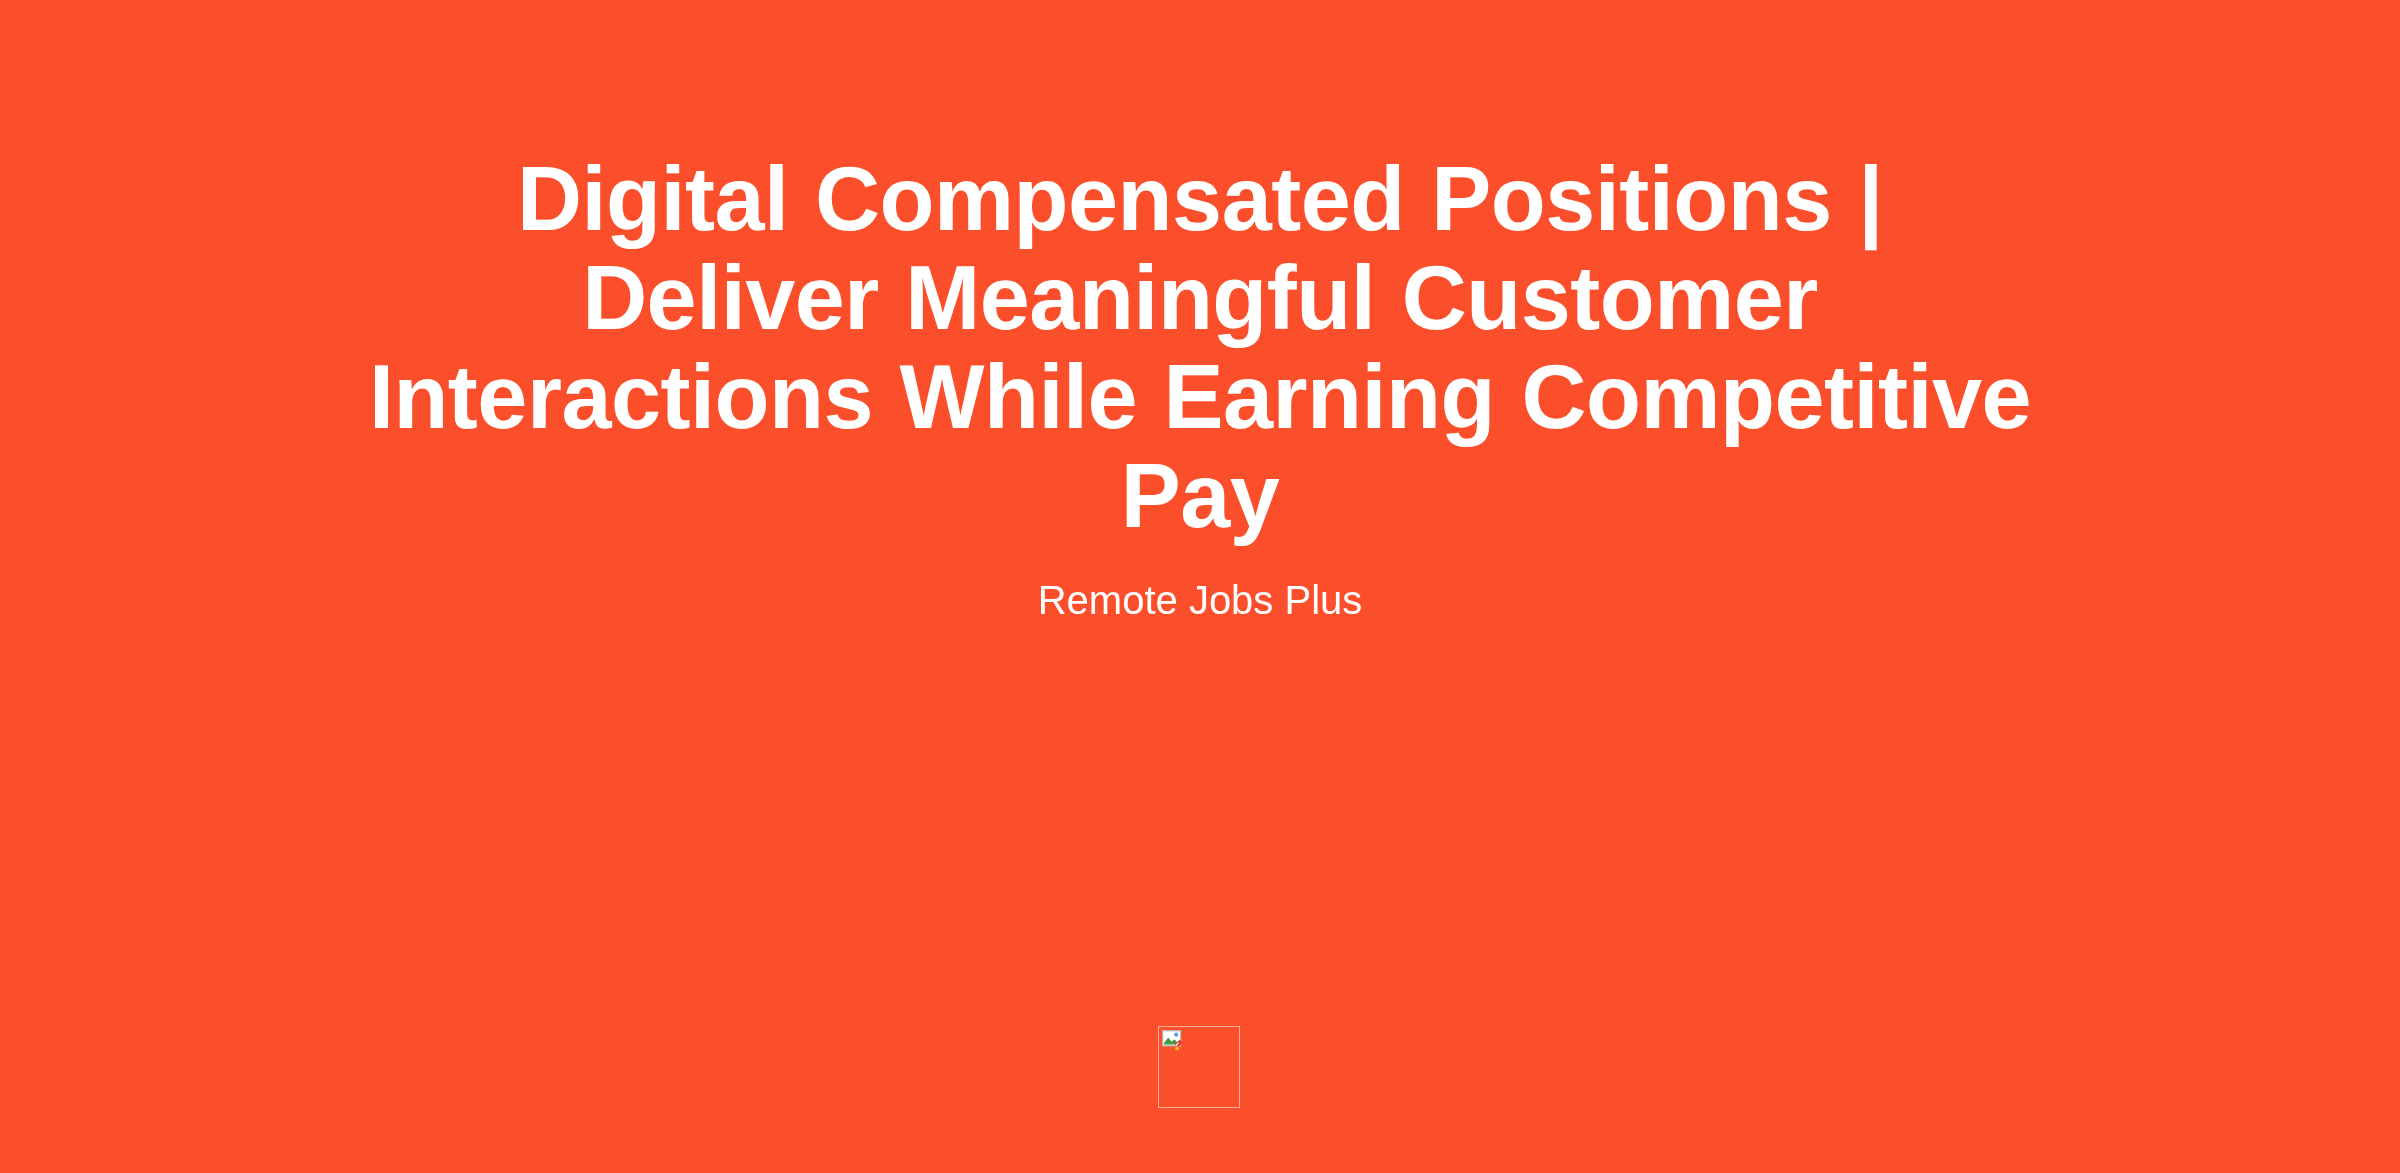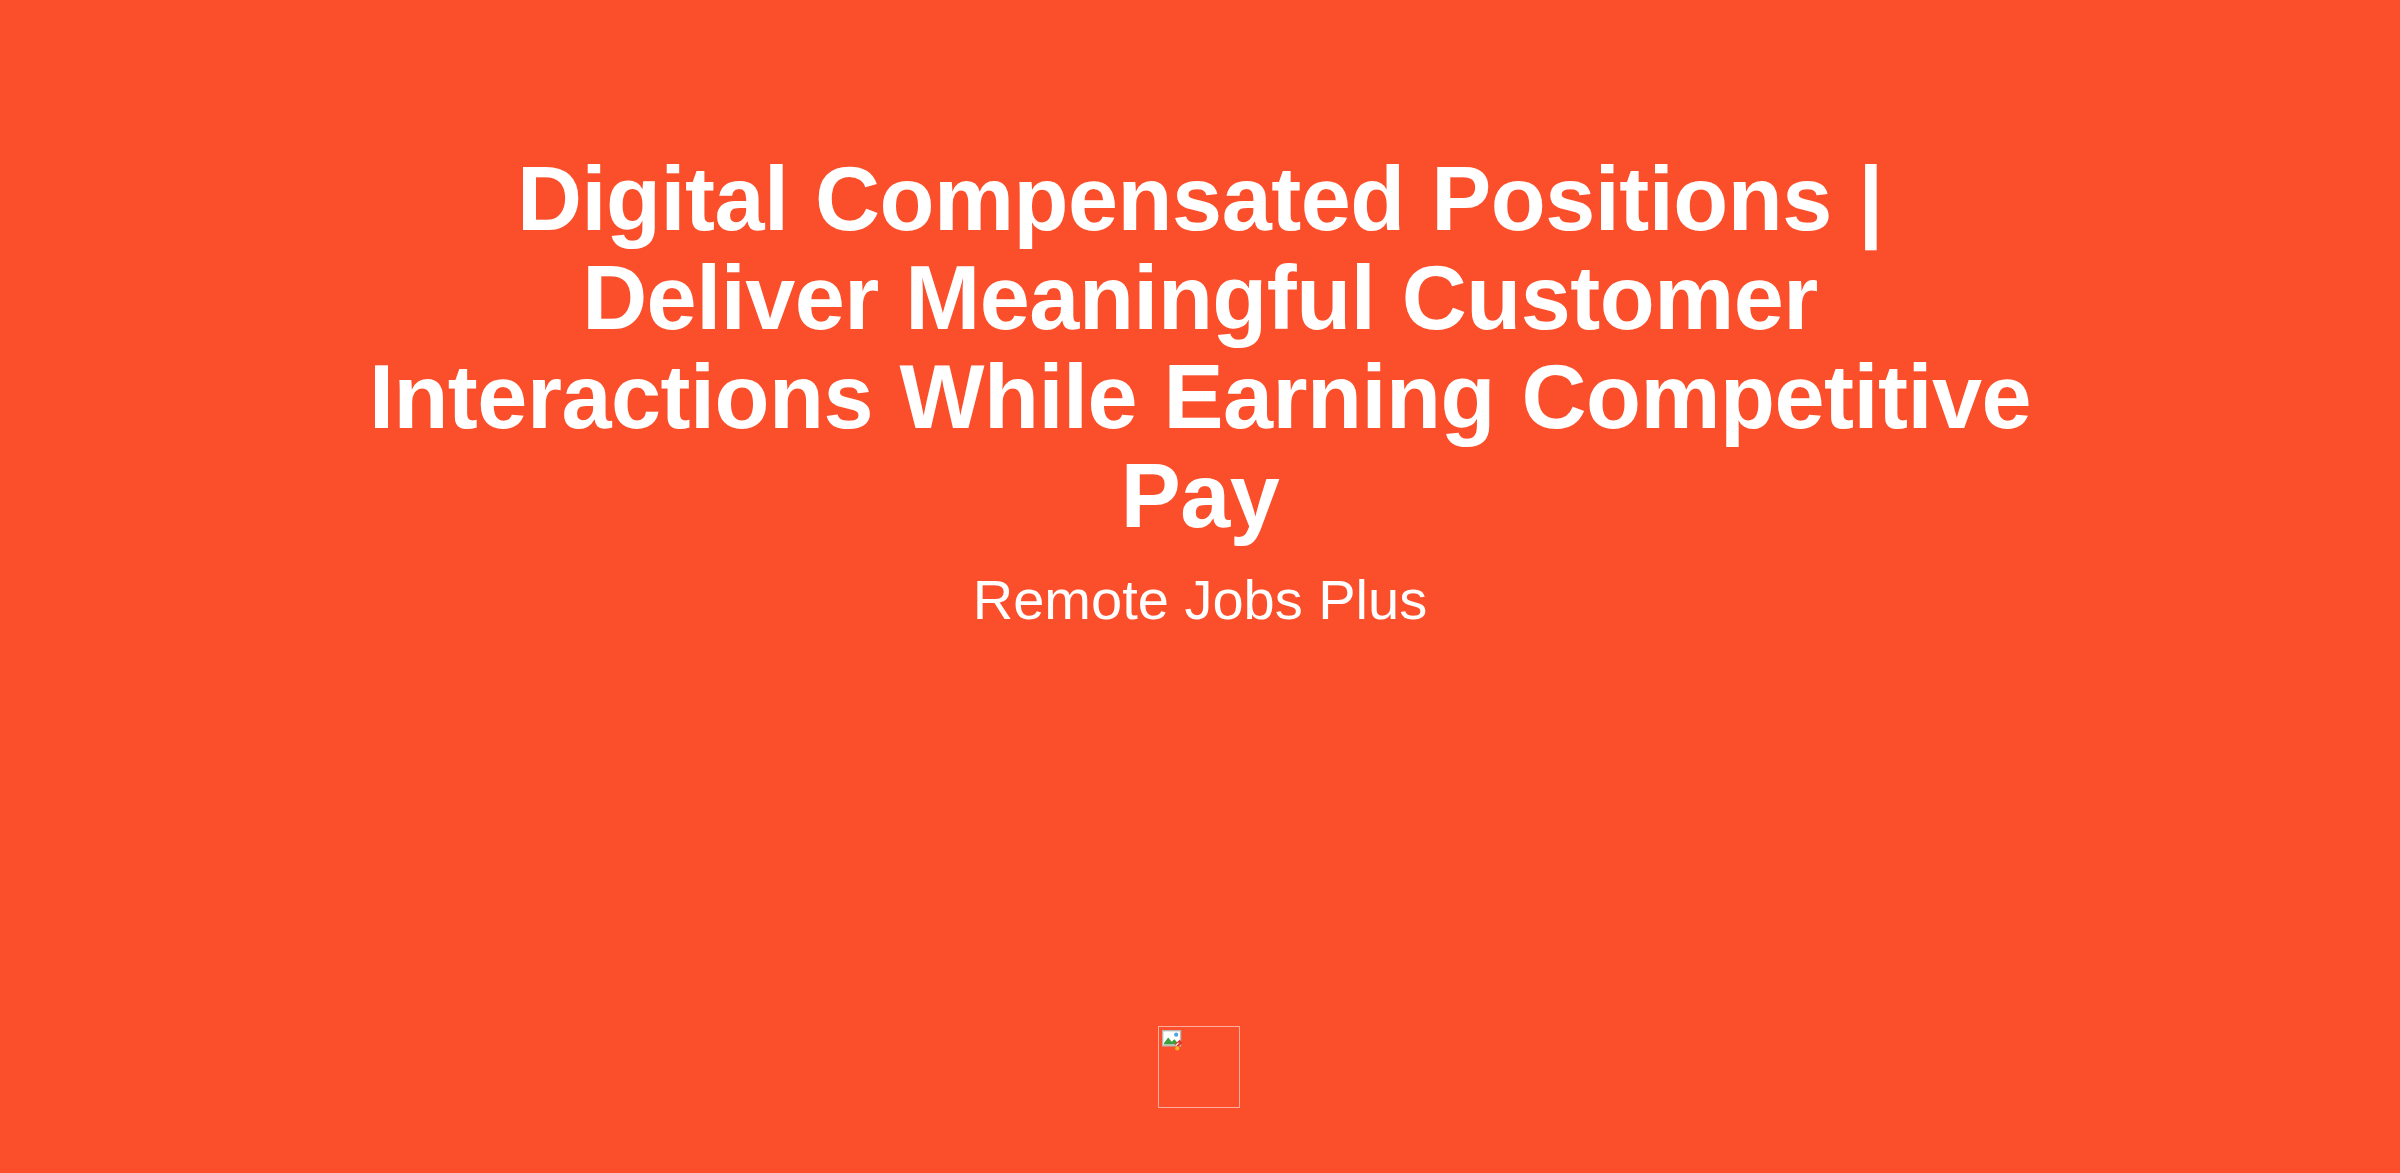--- a/index.html
+++ b/index.html
@@ -50,21 +50,21 @@
   }
 
   .hero-subtitle {
     display: block;
     margin: 0;
     padding-top: 20px;
     text-align: center;
     color: #ffffff;
     font-family: "Liberation Sans", sans-serif;
     font-weight: 400;
-    font-size: 56px;
+    font-size: 40px;
     line-height: 68px;
     letter-spacing: 0px;
   }
 
   .media-slot {
     position: absolute;
     left: 1158px;
     top: 1026px;
     width: 82px;
     height: 82px;

